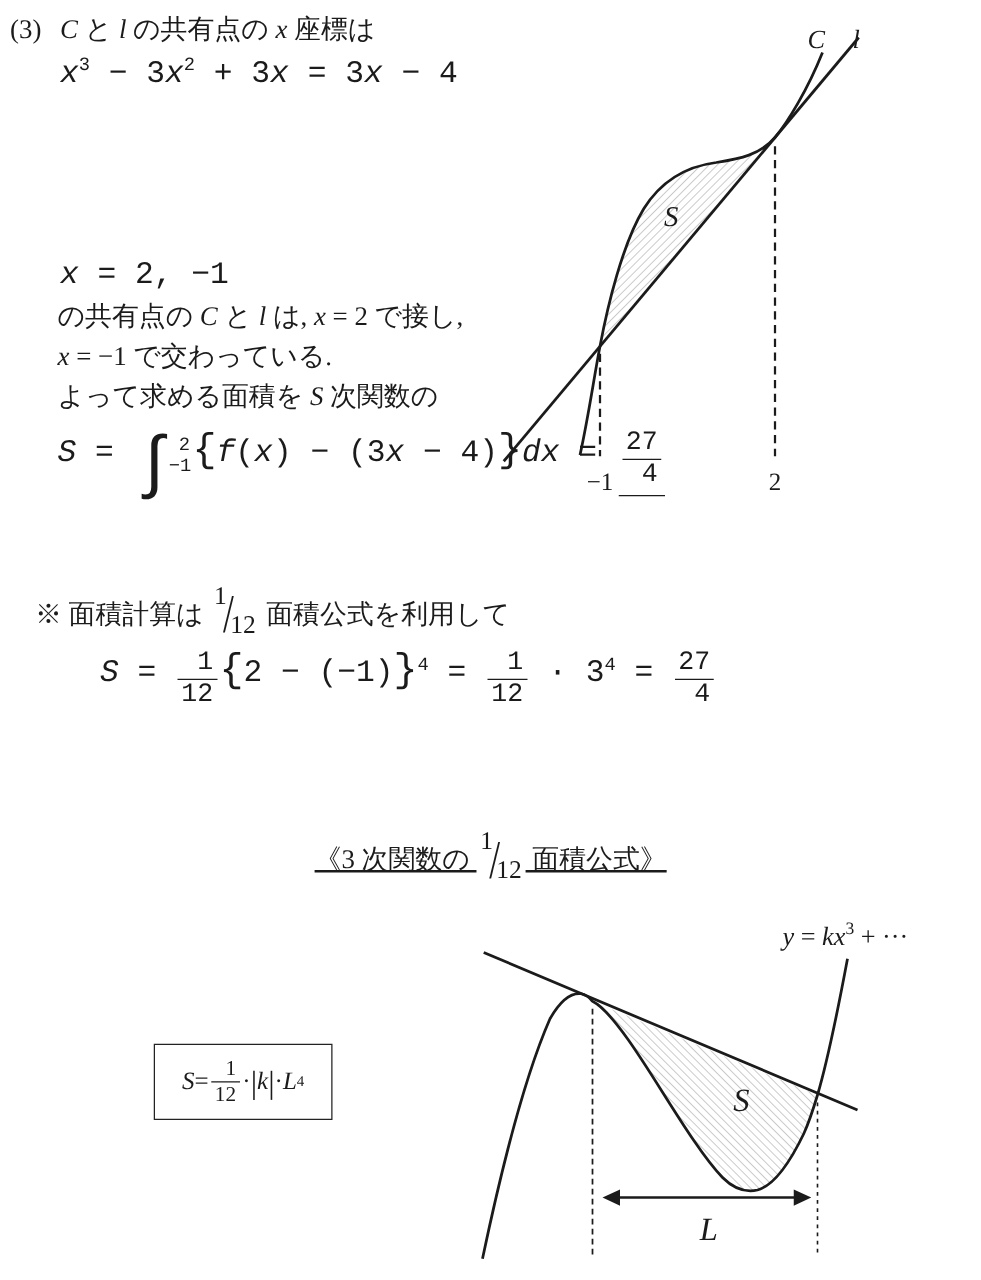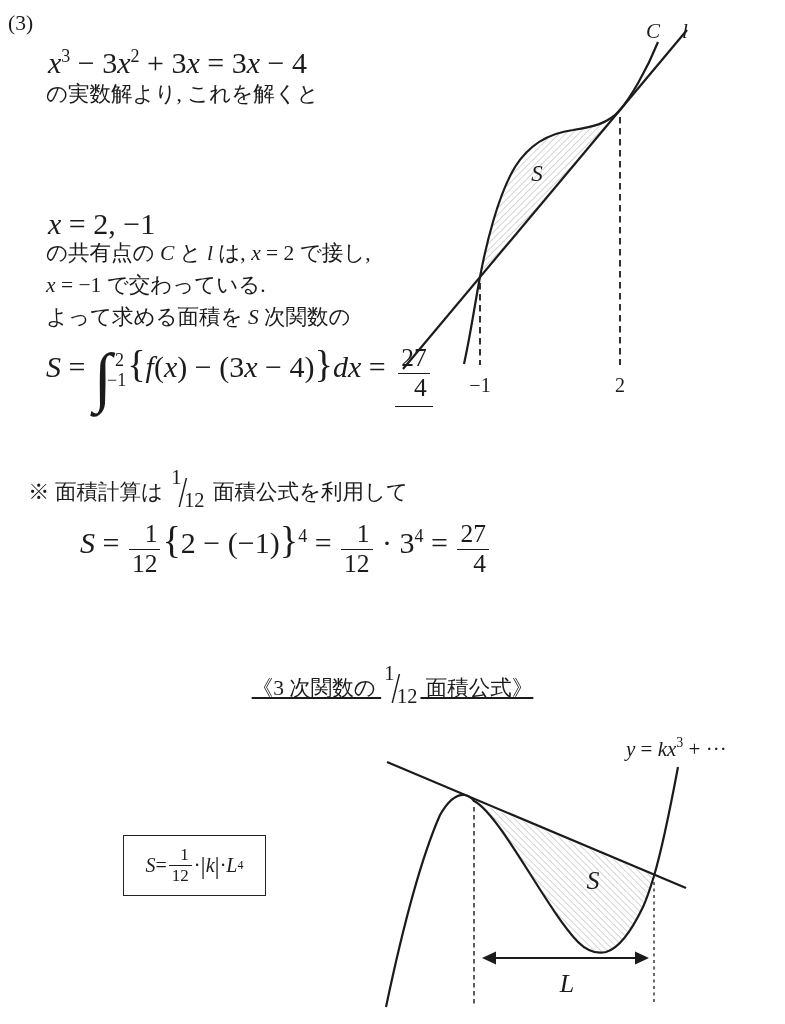--- a/index.html
+++ b/index.html
@@ -5,21 +5,21 @@
   html,body{margin:0;padding:0;background:#ffffff;}
   #doc{
     position:relative;
     width:785px;height:1024px;
     background:#ffffff;
     color:#1b1b1b;
     font-family:"Liberation Serif","DejaVu Serif",serif;
     overflow:hidden;
   }
   .tline{position:absolute;white-space:nowrap;font-size:21.5px;line-height:1.3;}
-  .eq{font-size:30px;}
+  .eq{font-size:25px;font-family:Liberation Mono, monospace;}
   
   .tk-r{font-style:normal;}
   .tk-i{font-style:italic;}
   .tk-sup{font-size:0.6em;vertical-align:0.62em;}
   .tk-big{font-size:1.28em;}
   
   .frac{display:inline-block;text-align:right;vertical-align:-0.62em;margin:0 2px;line-height:1.05;}
   .frac .fn{display:block;font-size:0.85em;padding:0 3px 1px;}
   .frac .fd{display:block;font-size:0.85em;border-top:1.5px solid currentColor;padding:1px 3px 0;}
   .frac-u{border-bottom:1.6px solid currentColor;padding:0 3px 5px;}
@@ -44,22 +44,22 @@
   .heading{position:absolute;left:0;top:648px;width:785px;text-align:center;font-size:21.5px;white-space:nowrap;text-decoration:underline;}
   svg text{font-family:"Liberation Serif","DejaVu Serif",serif;fill:#1b1b1b;}
   .graph{position:absolute;}
 </style>
 </head>
 <body>
 
 <div id="doc">
 
   <span class="tline" style="left:8px;top:10px;">(3)</span>
+  <div class="tline" style="left:48px;top:10px;"><span class="tk-i">C</span><span class="tk-r"> と </span><span class="tk-i">l</span><span class="tk-r"> の共有点の </span><span class="tk-i">x</span><span class="tk-r"> 座標は</span></div>
   <div class="tline eq" style="left:48px;top:43px;"><span class="tk-i">x</span><span class="tk-sup">3</span><span class="tk-r"> − 3</span><span class="tk-i">x</span><span class="tk-sup">2</span><span class="tk-r"> + 3</span><span class="tk-i">x</span><span class="tk-r"> = 3</span><span class="tk-i">x</span><span class="tk-r"> − 4</span></div>
-  <div class="tline" style="left:46px;top:81px;"><span class="tk-r">の実数解より, これを解くと</span></div>
   <div class="tline eq" style="left:48px;top:204px;"><span class="tk-i">x</span><span class="tk-r"> = 2, −1</span></div>
   <div class="tline" style="left:46px;top:240px;"><span class="tk-r">の共有点の </span><span class="tk-i">C</span><span class="tk-r"> と </span><span class="tk-i">l</span><span class="tk-r"> は, </span><span class="tk-i">x</span><span class="tk-r"> = 2 で接し,</span></div>
   <div class="tline" style="left:46px;top:272px;"><span class="tk-i">x</span><span class="tk-r"> = −1 で交わっている.</span></div>
   <div class="tline" style="left:46px;top:304px;"><span class="tk-r">よって求める面積を </span><span class="tk-i">S</span><span class="tk-r"> 次関数の</span></div>
   <div class="tline eq" style="left:46px;top:340px;"><span class="tk-i">S</span><span class="tk-r"> = </span><span class="intg"><span class="isym">∫</span><span class="ilims"><span class="iu">2</span><span class="il">−1</span></span></span><span class="tk-big">{</span><span class="tk-i">f</span><span class="tk-r">(</span><span class="tk-i">x</span><span class="tk-r">)</span><span class="tk-r"> − (3</span><span class="tk-i">x</span><span class="tk-r"> − 4)</span><span class="tk-big">}</span><span class="tk-i">dx</span><span class="tk-r"> = </span><span class="frac frac-u"><span class="fn">27</span><span class="fd">4</span></span></div>
 
   <svg class="graph" style="left:380px;top:0;" width="405" height="400" viewBox="0 0 405 400">
     <defs>
       <pattern id="h1" width="4.6" height="4.6" patternUnits="userSpaceOnUse" patternTransform="rotate(45)">
         <line x1="0" y1="0" x2="0" y2="4.6" stroke="#a3a3a3" stroke-width="0.9"></line>

